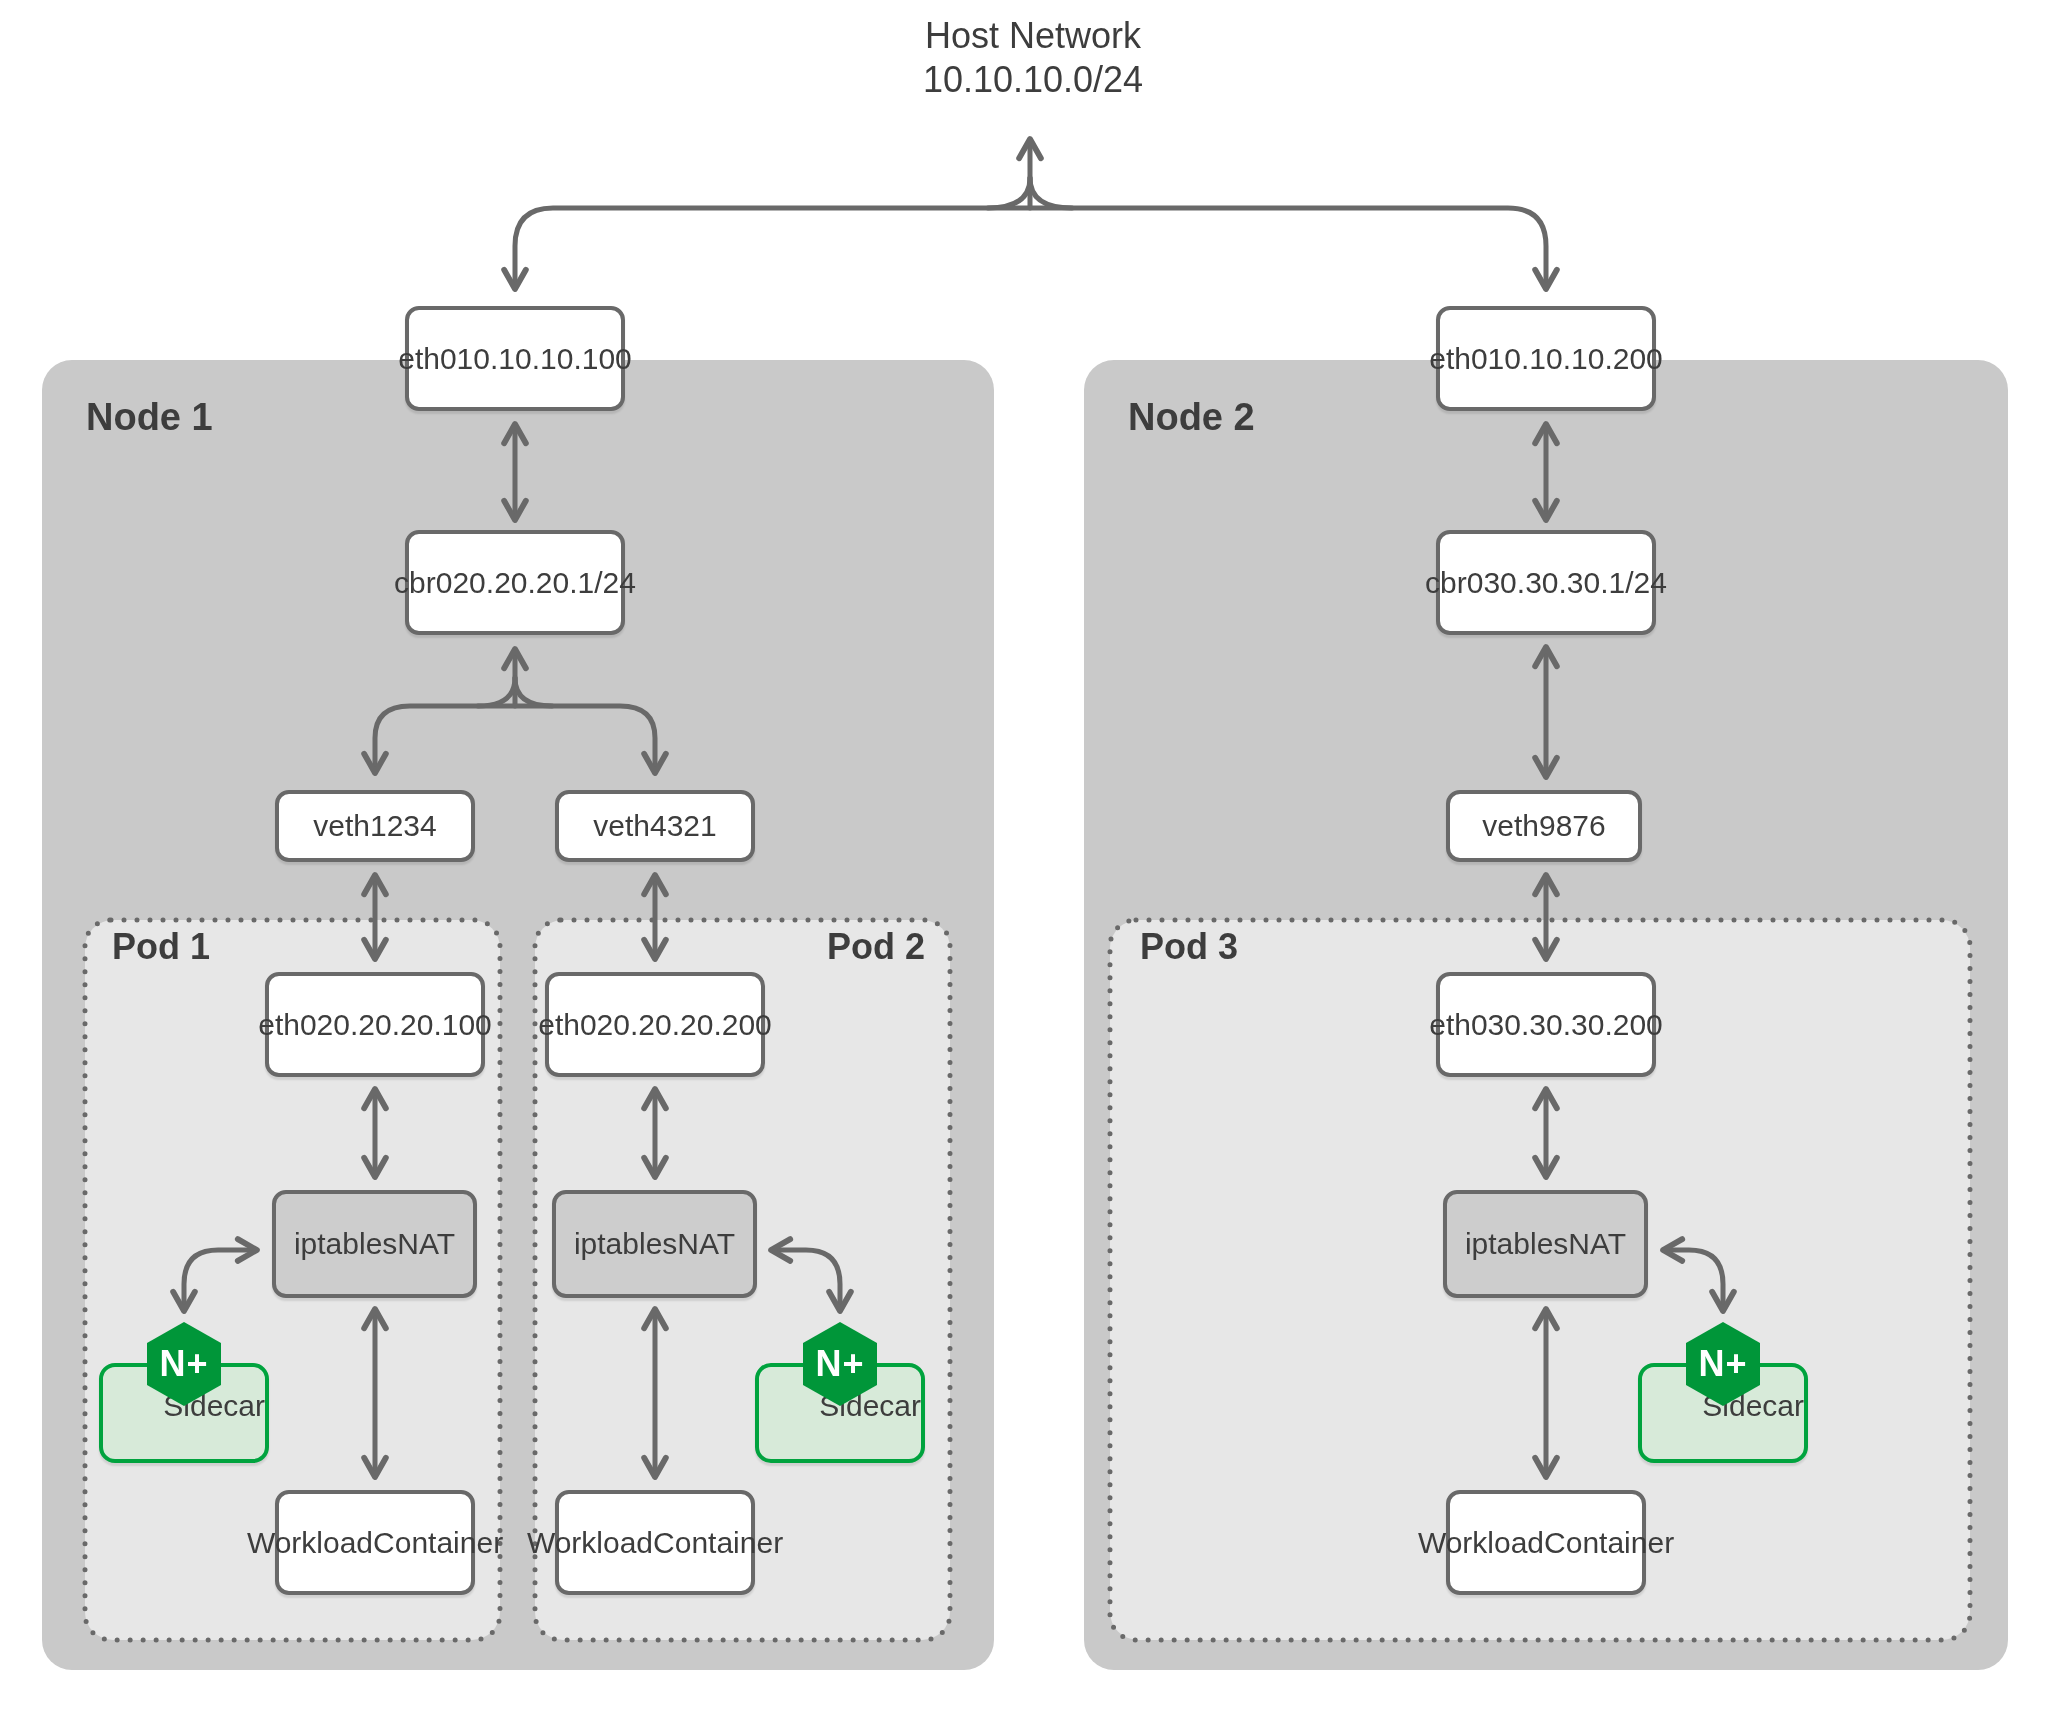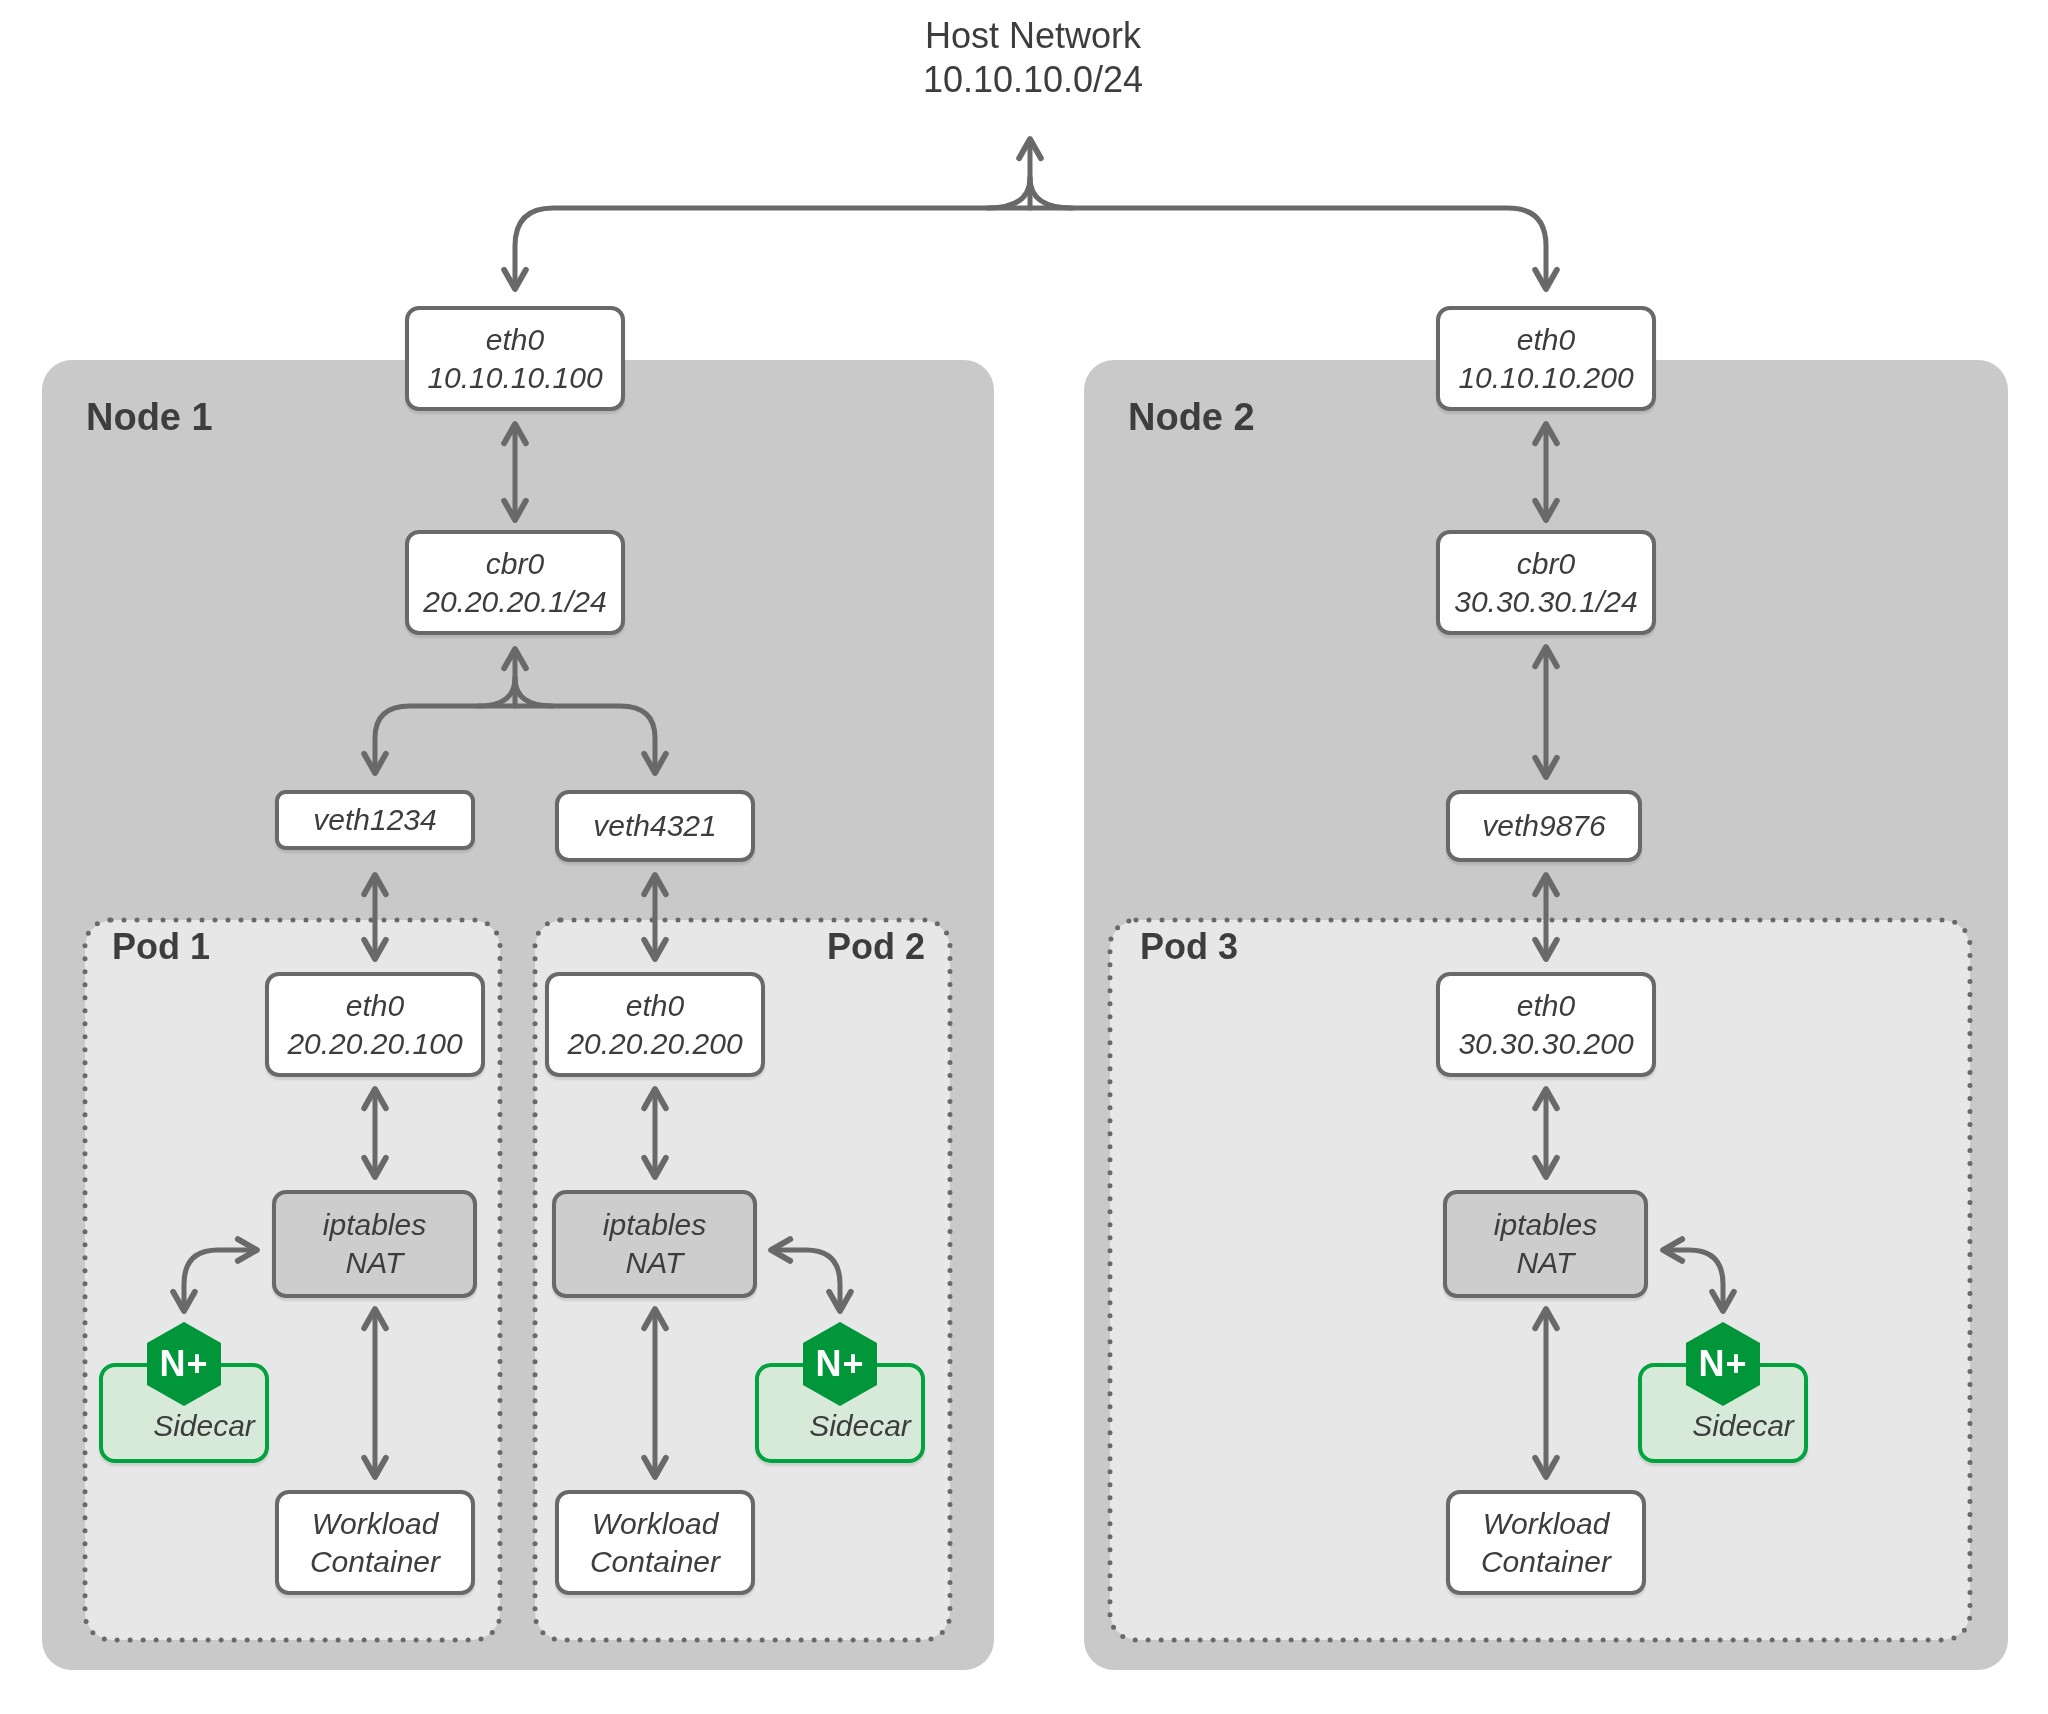--- a/index.html
+++ b/index.html
@@ -31,28 +31,27 @@
     position:absolute;
     font-size:36px;font-weight:700;
     color:var(--text,#3d3d3d);
     white-space:nowrap;
   }
   .box{
     position:absolute;
     background:var(--box-fill,#ffffff);
     border:4px solid var(--border,#696969);
     border-radius:14px;
-    display:flex;flex-direction:column;
+    display:flex;flex-direction:row;
     align-items:center;justify-content:center;
     text-align:center;
     font-size:30px;line-height:38px;
     color:var(--text,#3d3d3d);
     box-shadow:0 3px 2px rgba(0,0,0,0.10);
     box-sizing:border-box;
-    font-style:italic;
   }
   .box.nat{background:var(--nat-fill,#cdcdcd);}
   .box.sidecar{
     background:var(--sidecar-fill,#d7ead9);
     border:4px solid var(--sidecar-border,#00a33e);
     border-radius:16px;
     justify-content:flex-end;
     padding-bottom:14px;
     padding-left:40px;
   }
@@ -159,21 +158,21 @@
 
     <div class="box" style="left:405px;top:530px;width:220px;height:105px;">
       <div>cbr0</div>
       <div>20.20.20.1/24</div>
     </div>
     <div class="box" style="left:1436px;top:530px;width:220px;height:105px;">
       <div>cbr0</div>
       <div>30.30.30.1/24</div>
     </div>
 
-    <div class="box" style="left:275px;top:790px;width:200px;height:60px;border-radius:11px;">
+    <div class="box" style="left:275px;top:790px;width:200px;height:72px;">
       <div>veth1234</div>
     </div>
     <div class="box" style="left:555px;top:790px;width:200px;height:72px;">
       <div>veth4321</div>
     </div>
     <div class="box" style="left:1446px;top:790px;width:196px;height:72px;">
       <div>veth9876</div>
     </div>
 
     <div class="pod-label" style="left:112px;top:926px;">Pod 1</div>

